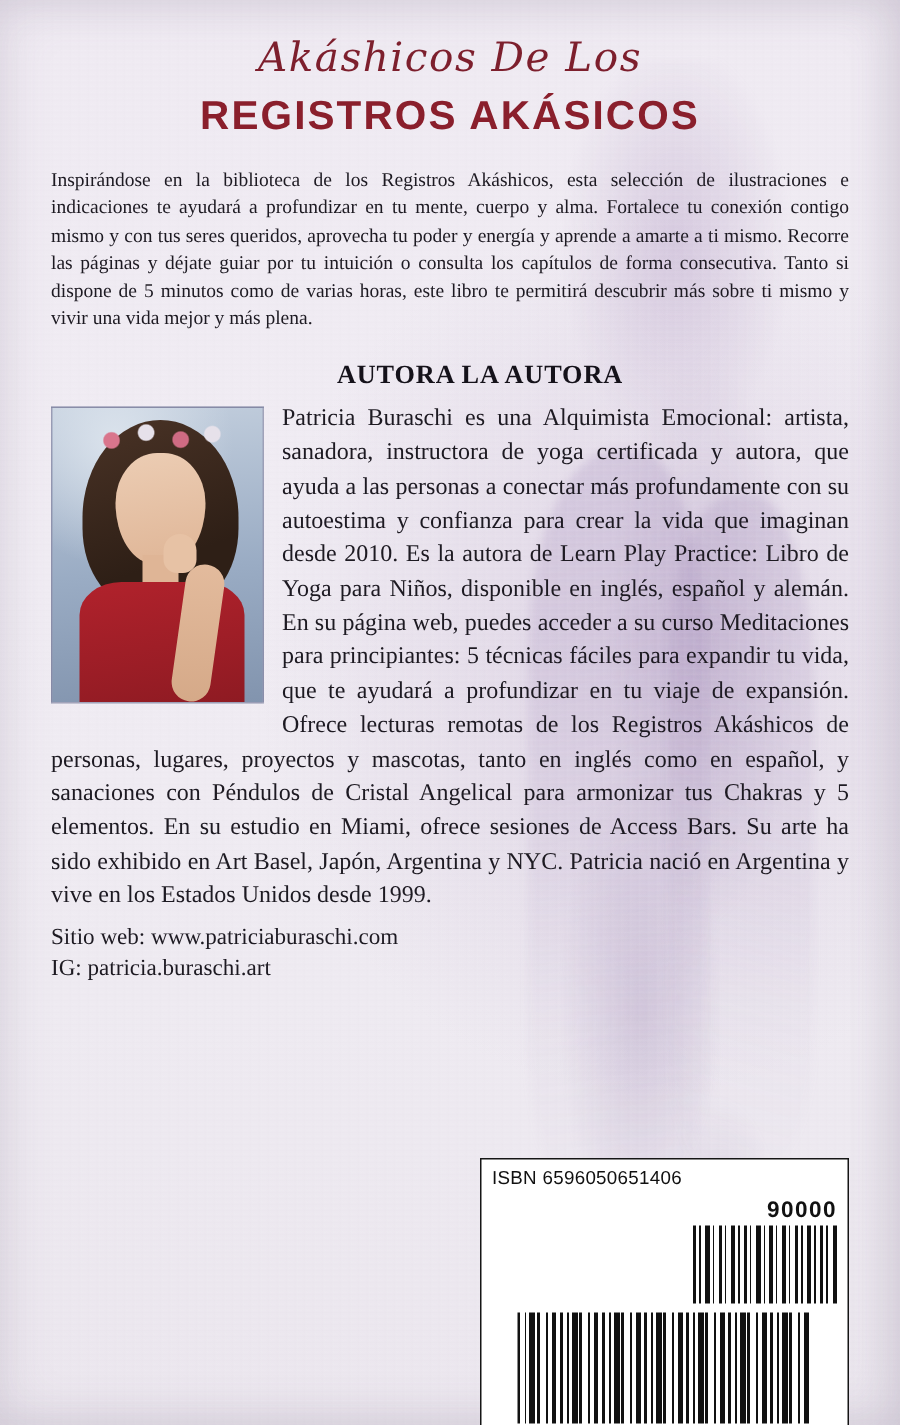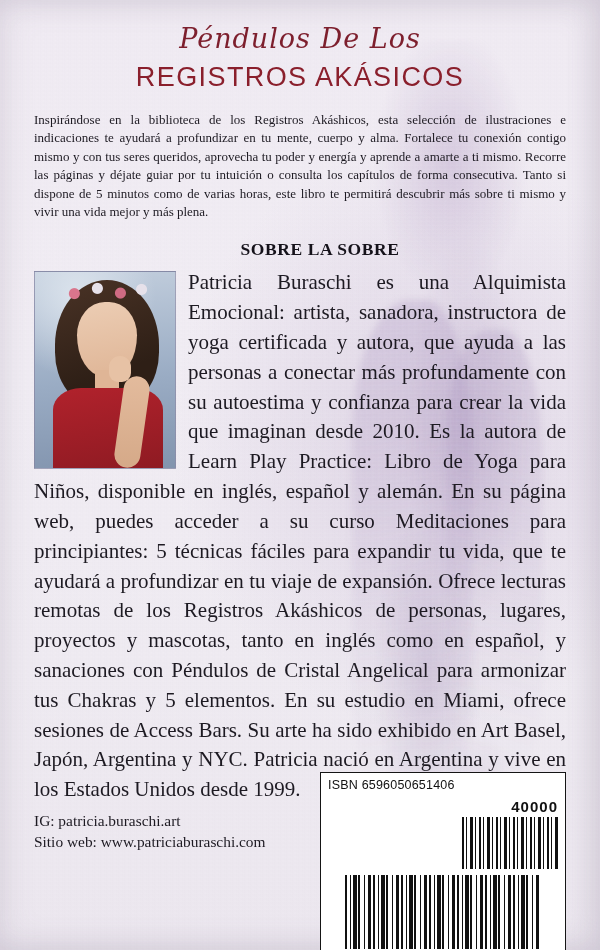--- a/index.html
+++ b/index.html
@@ -78,21 +78,21 @@
   .title-script {
     font-family: "DejaVu Serif", serif;
     font-style: italic;
     font-size: 27px;
     color: #7d1f2d;
     letter-spacing: 1px;
     line-height: 1.1;
   }
   .title-main {
     font-family: "Liberation Sans", sans-serif;
-    font-weight: normal;
+    font-weight: bold;
     font-size: 27px;
     color: #8a1f2c;
     letter-spacing: 1.4px;
     margin-top: 8px;
   }
 
   .blurb {
     margin-top: 18px;
     font-size: 13px;
     line-height: 1.42;
@@ -107,21 +107,21 @@
     font-family: "Liberation Serif", serif;
     font-weight: bold;
     font-size: 17.5px;
     letter-spacing: .6px;
     color: #15121a;
     padding-left: 40px;
   }
 
   .author-section {
     margin-top: 8px;
-    font-size: 21px;
+    font-size: 16px;
     line-height: 1.42;
     color: #1d1a22;
     text-align: justify;
   }
   .author-photo {
     float: left;
     width: 140px;
     height: 196px;
     margin: 3px 12px 4px 0;
     position: relative;
@@ -241,52 +241,52 @@
 
 <div class="book-back">
 
   <div class="tex figure-glow"></div>
   <div class="tex figure-arm"></div>
   <div class="tex figure-arm2"></div>
 
   <div class="content">
 
     <div class="title-block">
-      <div class="title-script">Péndulos De Los</div>
+      <div class="title-script">Akáshicos De Los</div>
       <div class="title-main">REGISTROS AKÁSICOS</div>
     </div>
 
     <div class="blurb">Inspirándose en la biblioteca de los Registros Akáshicos, esta selección de ilustraciones e indicaciones te ayudará a profundizar en tu mente, cuerpo y alma. Fortalece tu conexión contigo mismo y con tus seres queridos, aprovecha tu poder y energía y aprende a amarte a ti mismo. Recorre las páginas y déjate guiar por tu intuición o consulta los capítulos de forma consecutiva. Tanto si dispone de 5 minutos como de varias horas, este libro te permitirá descubrir más sobre ti mismo y vivir una vida mejor y más plena.</div>
 
-    <div class="author-heading">SOBRE LA SOBRE</div>
+    <div class="author-heading">AUTORA LA AUTORA</div>
 
     <div class="author-section">
       <div class="author-photo">
         <div class="ph-bg"></div>
         <div class="ph-hair"></div>
         <div class="ph-crown"></div>
         <div class="ph-face"></div>
         <div class="ph-neck"></div>
         <div class="ph-dress"></div>
         <div class="ph-arm"></div>
         <div class="ph-hand"></div>
       </div>
       <div class="author-text">Patricia Buraschi es una Alquimista Emocional: artista, sanadora, instructora de yoga certificada y autora, que ayuda a las personas a conectar más profundamente con su autoestima y confianza para crear la vida que imaginan desde 2010. Es la autora de Learn Play Practice: Libro de Yoga para Niños, disponible en inglés, español y alemán. En su página web, puedes acceder a su curso Meditaciones para principiantes: 5 técnicas fáciles para expandir tu vida, que te ayudará a profundizar en tu viaje de expansión. Ofrece lecturas remotas de los Registros Akáshicos de personas, lugares, proyectos y mascotas, tanto en inglés como en español, y sanaciones con Péndulos de Cristal Angelical para armonizar tus Chakras y 5 elementos. En su estudio en Miami, ofrece sesiones de Access Bars. Su arte ha sido exhibido en Art Basel, Japón, Argentina y NYC. Patricia nació en Argentina y vive en los Estados Unidos desde 1999.</div>
     </div>
 
     <div class="web-lines">
+      <div>Sitio web: www.patriciaburaschi.com</div>
       <div>IG: patricia.buraschi.art</div>
-      <div>Sitio web: www.patriciaburaschi.com</div>
     </div>
 
   </div>
 
   <div class="isbn-box">
     <div class="isbn-text">ISBN 6596050651406</div>
-    <div class="price-row">40000</div>
+    <div class="price-row">90000</div>
     <div class="price-bars"></div>
     <div class="barcode-wrap">
       <div class="barcode"></div>
 
     </div>
   </div>
 
   <div class="tex grain"></div>
   <div class="tex edge-shadow"></div>
 </div>

